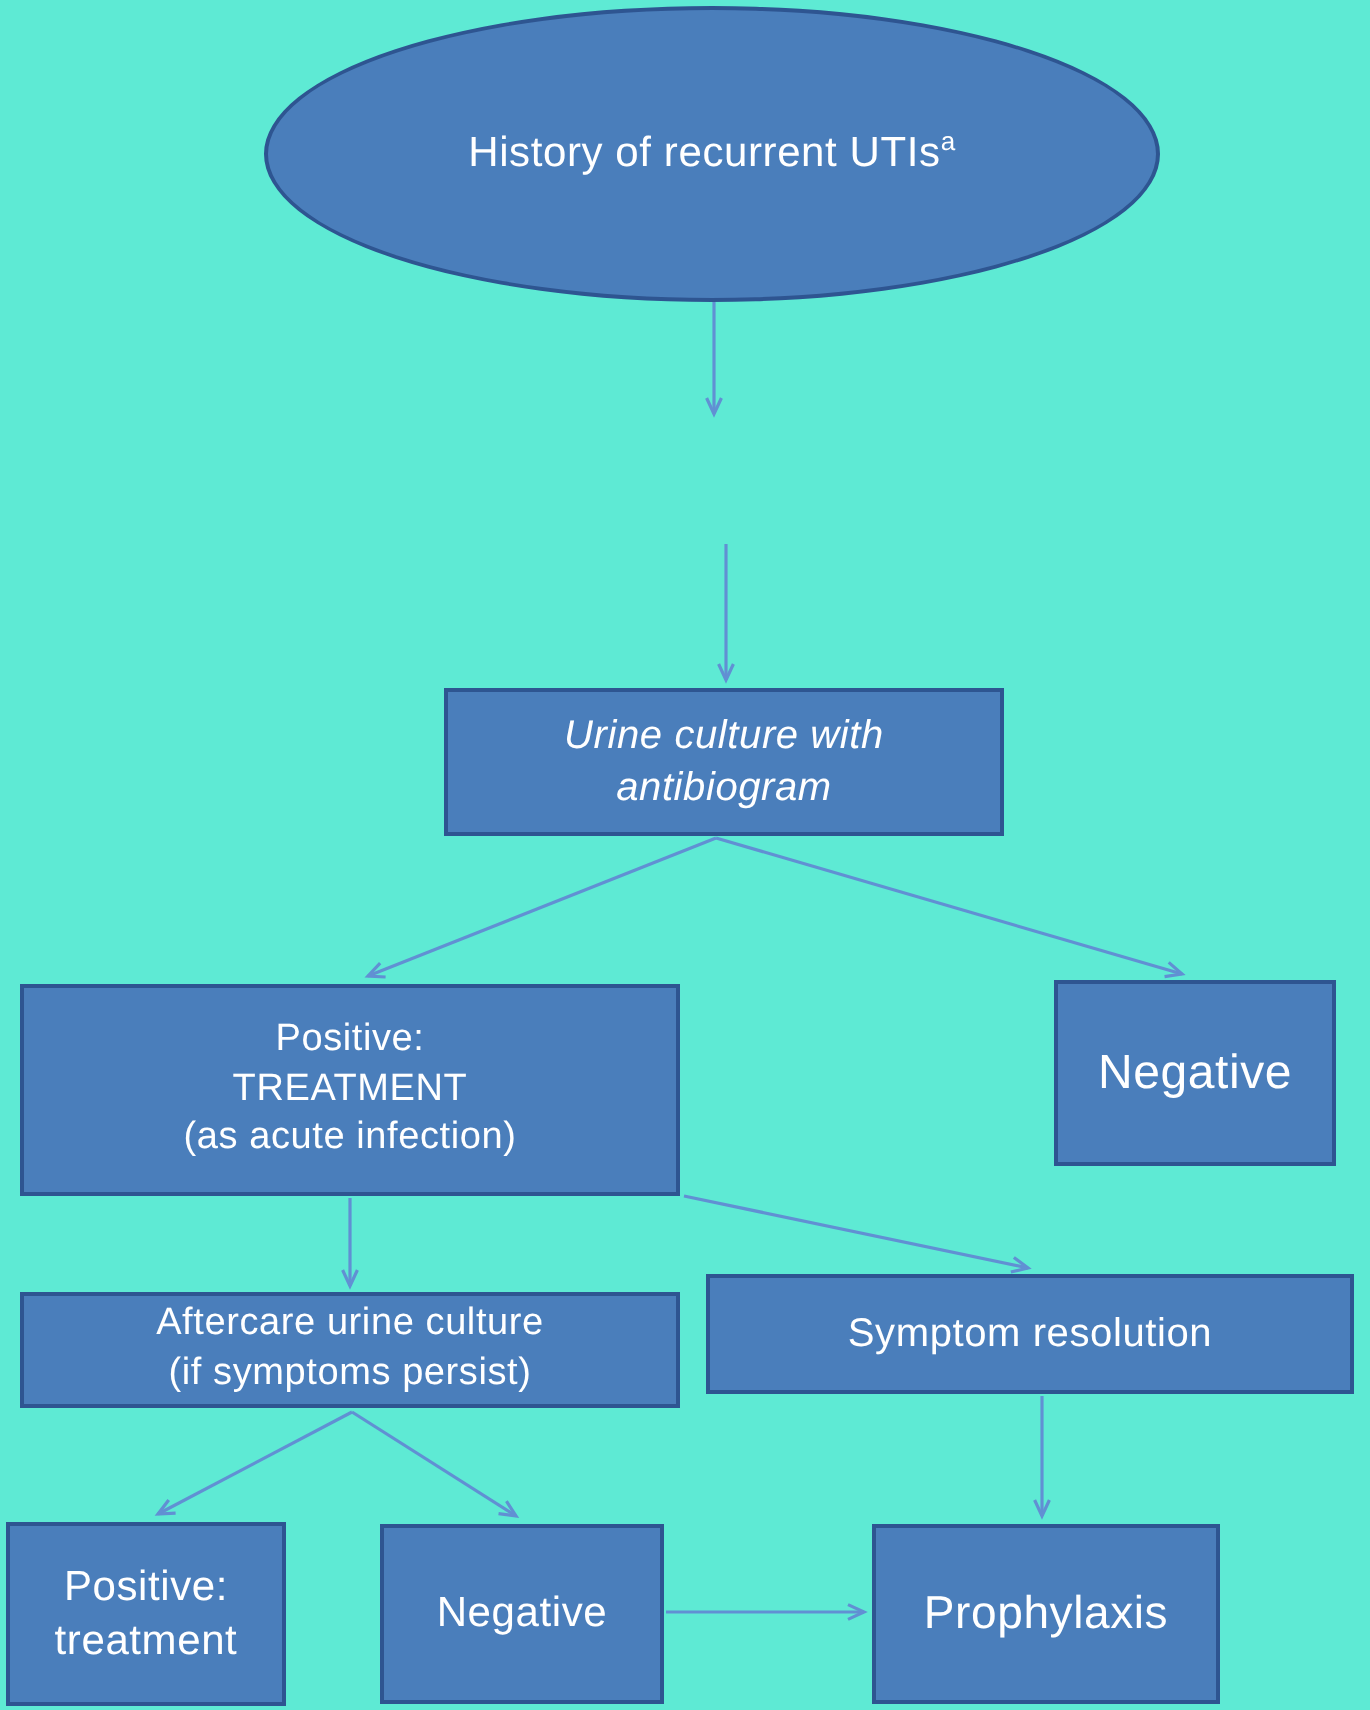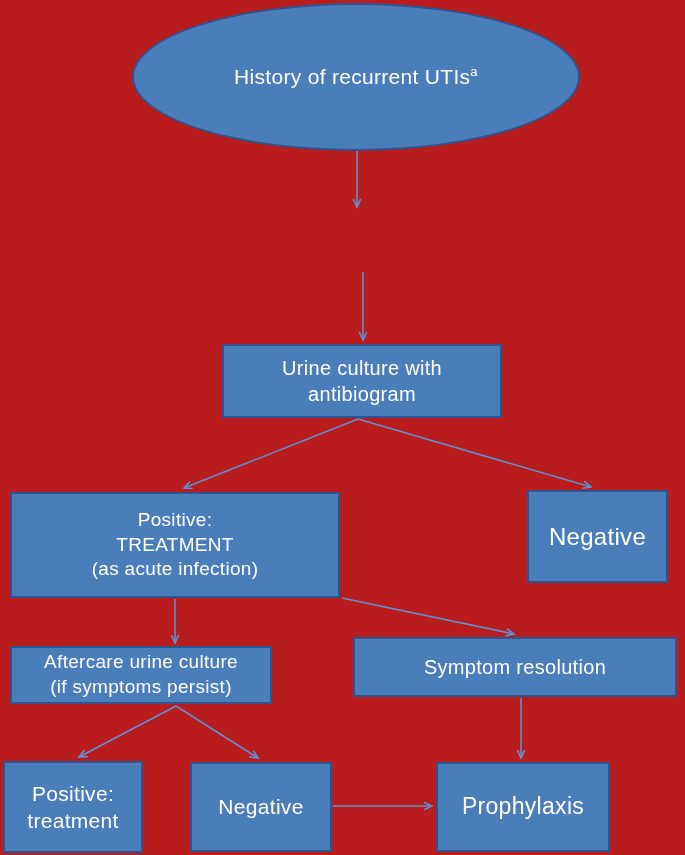--- a/index.html
+++ b/index.html
@@ -6,21 +6,21 @@
     --node-fill: #4a7ebb;
     --node-border: #2e5591;
     --arrow: #6190d3;
     --text: #ffffff;
   }
   html, body { margin: 0; padding: 0; background: #ffffff; }
   .stage {
     position: relative;
     width: 685px;
     height: 855px;
-    background: #b91c1c;
+    background: #5eead4;
     font-family: "Liberation Sans", sans-serif;
     overflow: hidden;
   }
   .node {
     position: absolute;
     box-sizing: border-box;
     background: var(--node-fill);
     border: 2.5px solid var(--node-border);
     color: var(--text);
     display: flex;
@@ -34,24 +34,24 @@
   .ellipse {
     border-radius: 50%;
     border-width: 2px;
   }
   .node .line { display: block; }
   sup { font-size: 0.62em; line-height: 0; }
 
   
   #n-history      { left: 132px; top: 3px;   width: 448px; height: 148px; font-size: 21px; }
   #n-symptomatic  { left: 223px; top: 213px; width: 279px; height: 58px;  font-size: 20px; }
-  #n-urine        { left: 222px; top: 344px; width: 280px; height: 74px;  font-size: 20px; padding: 0 28px; }
+  #n-urine        { left: 222px; top: 344px; width: 280px; height: 74px;  font-size: 20px; padding: 0 28px; font-style: italic; }
   #n-postreat     { left: 10px;  top: 492px; width: 330px; height: 106px; font-size: 19px; }
   #n-negupper     { left: 527px; top: 490px; width: 141px; height: 93px;  font-size: 24px; }
-  #n-aftercare    { left: 10px;  top: 646px; width: 262px; height: 58px;  font-size: 19px; }
+  #n-aftercare    { left: 10px;  top: 646px; width: 330px; height: 58px;  font-size: 19px; }
   #n-symres       { left: 353px; top: 637px; width: 324px; height: 60px;  font-size: 20px; text-align: right; }
   #n-posbottom    { left: 3px;   top: 761px; width: 140px; height: 92px;  font-size: 21px; }
   #n-negbottom    { left: 190px; top: 762px; width: 142px; height: 90px;  font-size: 21px; }
   #n-prophylaxis  { left: 436px; top: 762px; width: 174px; height: 90px;  font-size: 23px; }
 
   .arrows {
     position: absolute;
     left: 0; top: 0;
     width: 685px; height: 855px;
     pointer-events: none;

